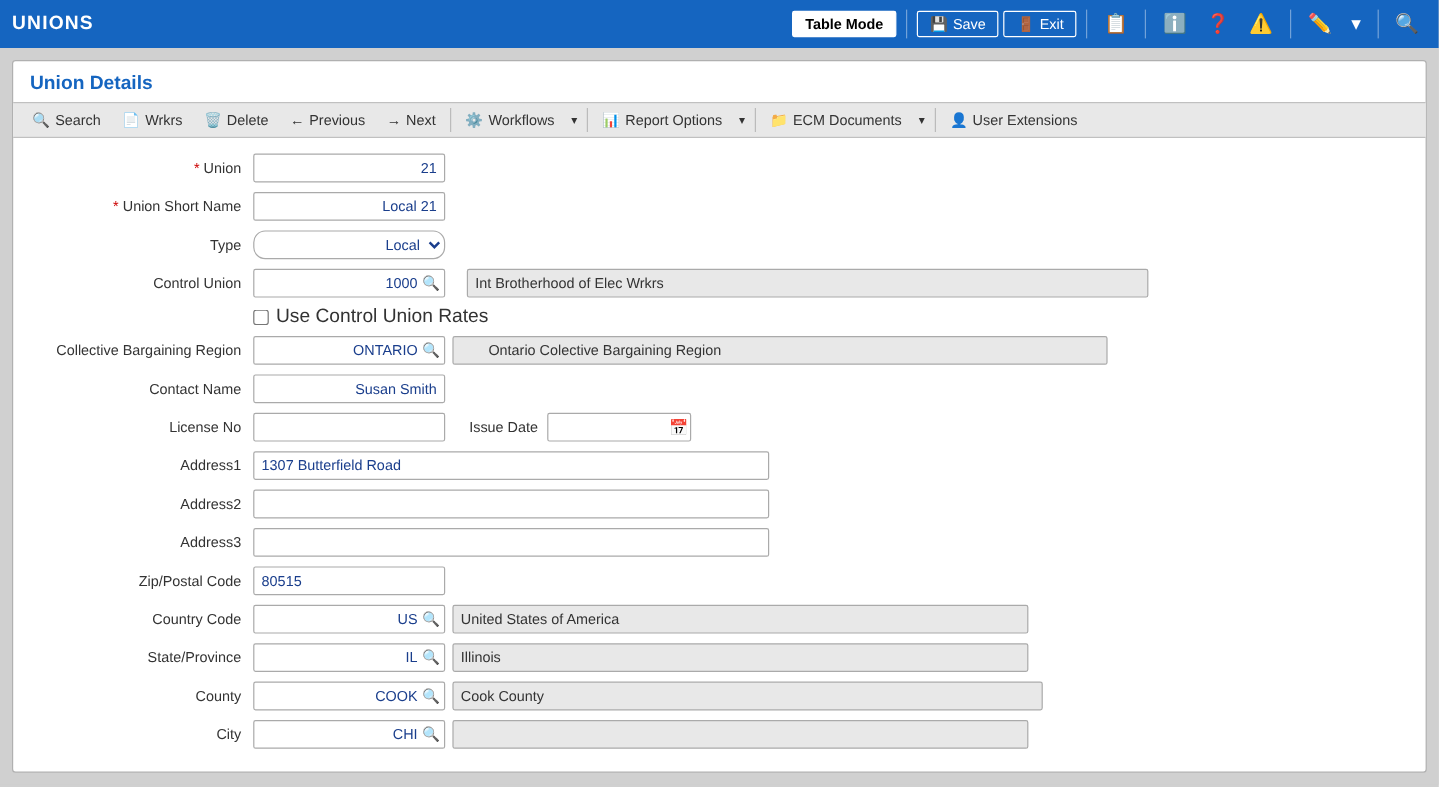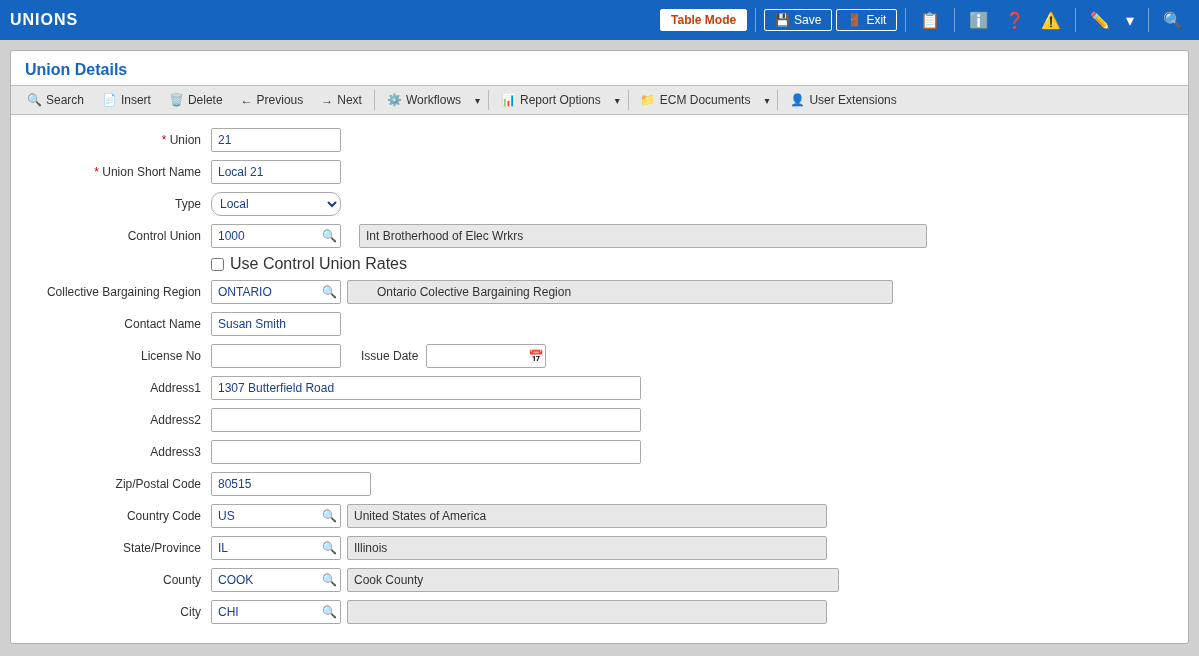--- a/index.html
+++ b/index.html
@@ -32,21 +32,21 @@
       padding: 3px 10px;
       cursor: pointer;
       font-size: 12px;
       border-radius: 2px;
       display: flex;
       align-items: center;
       gap: 4px;
     }
     .header-btn.table-mode {
       background: white;
-      color: #c2410c;
+      color: #000000;
       font-weight: bold;
     }
     .header-icon-btn {
       background: transparent;
       border: none;
       color: white;
       cursor: pointer;
       font-size: 16px;
       padding: 4px 6px;
       display: flex;
@@ -143,21 +143,21 @@
       padding: 2px 6px;
       font-size: 12px;
       background: white;
       color: #1a3e8c;
     }
     .form-input.readonly {
       background: #e8e8e8;
       color: #333;
     }
     .form-input-wide { width: 480px; }
-    .form-input-short { width: 130px; }
+    .form-input-short { width: 160px; text-align: right; }
     .form-input-addr { width: 430px; }
     .form-input-zip { width: 160px; }
 
     .input-with-search {
       position: relative;
       display: inline-flex;
       align-items: center;
     }
     .input-with-search input {
       padding-right: 22px;
@@ -257,21 +257,21 @@
   <div class="panel">
     <div class="panel-title">Union Details</div>
 
     <div class="toolbar">
       <button class="toolbar-btn">
         <span>🔍</span>
         <span>Search</span>
       </button>
       <button class="toolbar-btn">
         <span>📄</span>
-        <span>Insert</span>
+        <span>Wrkrs</span>
       </button>
       <button class="toolbar-btn">
         <span>🗑️</span>
         <span>Delete</span>
       </button>
       <button class="toolbar-btn">
         <span>←</span>
         <span>Previous</span>
       </button>
       <button class="toolbar-btn">

